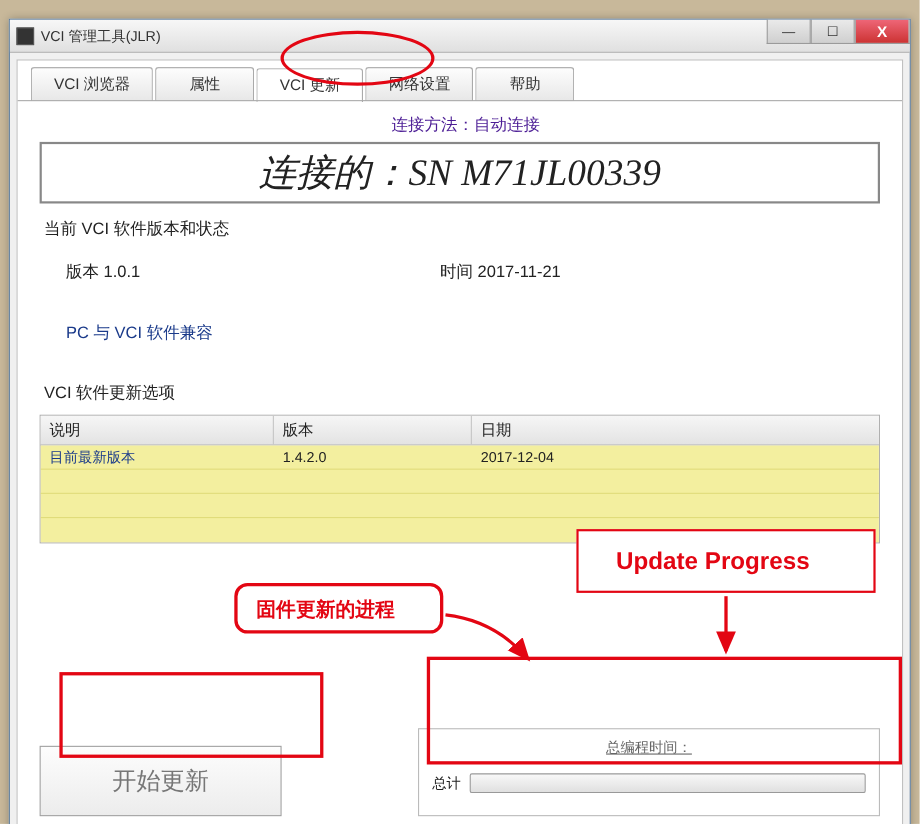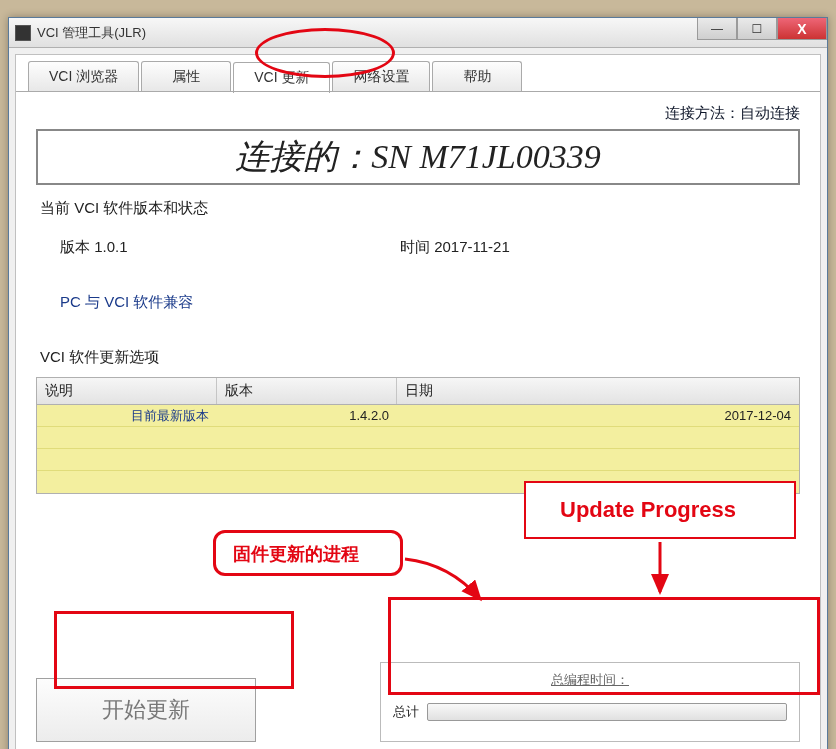--- a/index.html
+++ b/index.html
@@ -104,23 +104,23 @@
     top: 1px;
   }
   .tabbody {
     border-top: 1px solid #aaa;
     margin-top: -1px;
     padding: 10px 20px 20px 20px;
     height: calc(100% - 40px);
     position: relative;
   }
   .conn-method {
-    text-align: right;
-    font-size: 15px;
-    color: #0f172a;
+    text-align: left;
+    font-size: 15px;
+    color: #4c1d95;
     margin: 2px 0 6px 320px;
   }
   .conn-banner {
     border: 2px solid #888;
     height: 56px;
     display: flex;
     align-items: center;
     justify-content: center;
     font-family: "Times New Roman", serif;
     font-style: italic;
@@ -162,37 +162,36 @@
     background: linear-gradient(to bottom, #f6f6f6, #e3e3e3);
     border-bottom: 1px solid #b0b0b0;
   }
   .update-table .th {
     padding: 4px 8px;
     border-right: 1px solid #c5c5c5;
     font-size: 14px;
     color: #222;
   }
   .update-table .th:last-child { border-right: none; }
-  .col-desc { width: 180px; }
+  .col-desc { width: 212px; }
   .col-ver  { width: 180px; }
   .col-date { flex: 1; }
   .update-table .tbody {
     background: #f3ef9f;
   }
   .update-table .tr {
     display: flex;
     border-bottom: 1px solid #e0dc7a;
     height: 22px;
     align-items: center;
   }
   .update-table .td {
     padding: 2px 8px;
     font-size: 13px;
     color: #1a3a8a;
-    text-align: right;
   }
   .update-table .td.plain { color: #222; }
   .bottom-area {
     position: absolute;
     left: 20px;
     right: 20px;
     bottom: 12px;
     display: flex;
     align-items: flex-end;
     justify-content: space-between;

